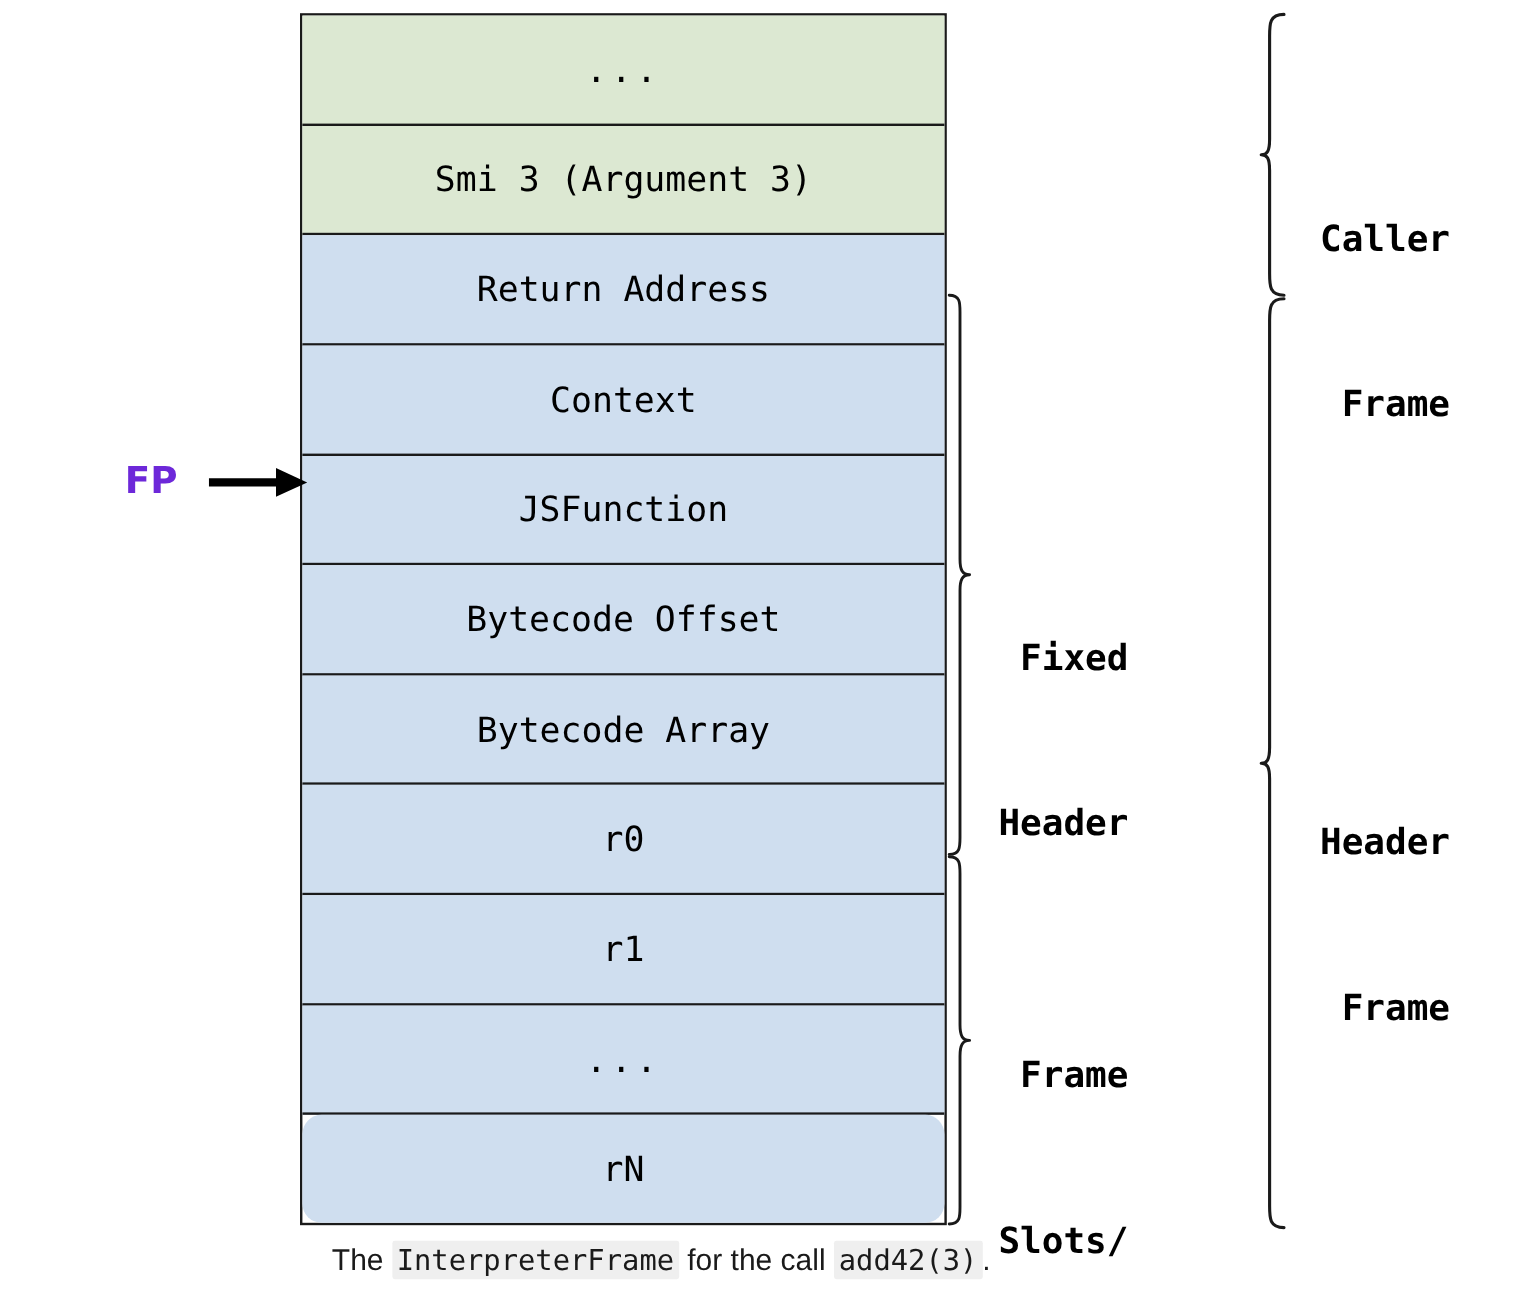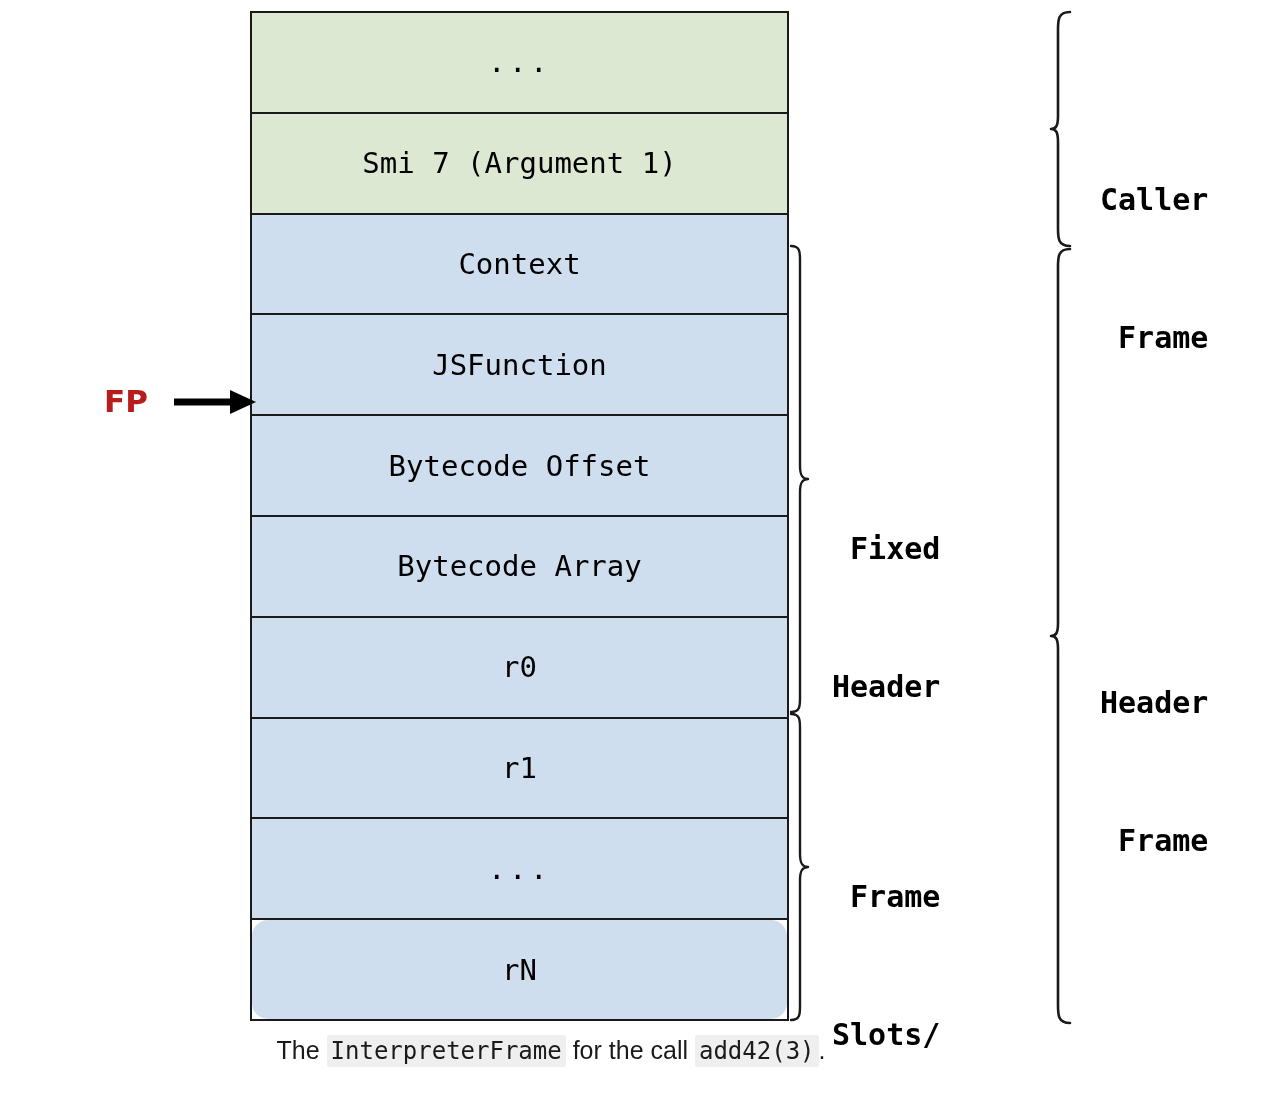--- a/index.html
+++ b/index.html
@@ -62,21 +62,21 @@
     width: 150px;
     height: 42px;
   }
   .fp-label {
     position: absolute;
     left: 0px;
     top: 0px;
     font-family: "DejaVu Sans", "Liberation Sans", sans-serif;
     font-weight: bold;
     font-size: 31px;
-    color: #b91c1c;
+    color: #6d28d9;
     line-height: 40px;
   }
   .fp-arrow {
     position: absolute;
     left: 70px;
     top: 6px;
     width: 82px;
     height: 30px;
   }
 
@@ -128,21 +128,24 @@
 </head>
 <body>
 
 <div id="stage">
 
   <div class="stack-table">
     <div class="slot caller">
         <span class="dots">...</span>
       </div>
     <div class="slot caller">
-        <span>Smi 7 (Argument 1)</span>
+        <span>Smi 3 (Argument 3)</span>
+      </div>
+    <div class="slot callee">
+        <span>Return Address</span>
       </div>
     <div class="slot callee">
         <span>Context</span>
       </div>
     <div class="slot callee">
         <span>JSFunction</span>
       </div>
     <div class="slot callee">
         <span>Bytecode Offset</span>
       </div>

